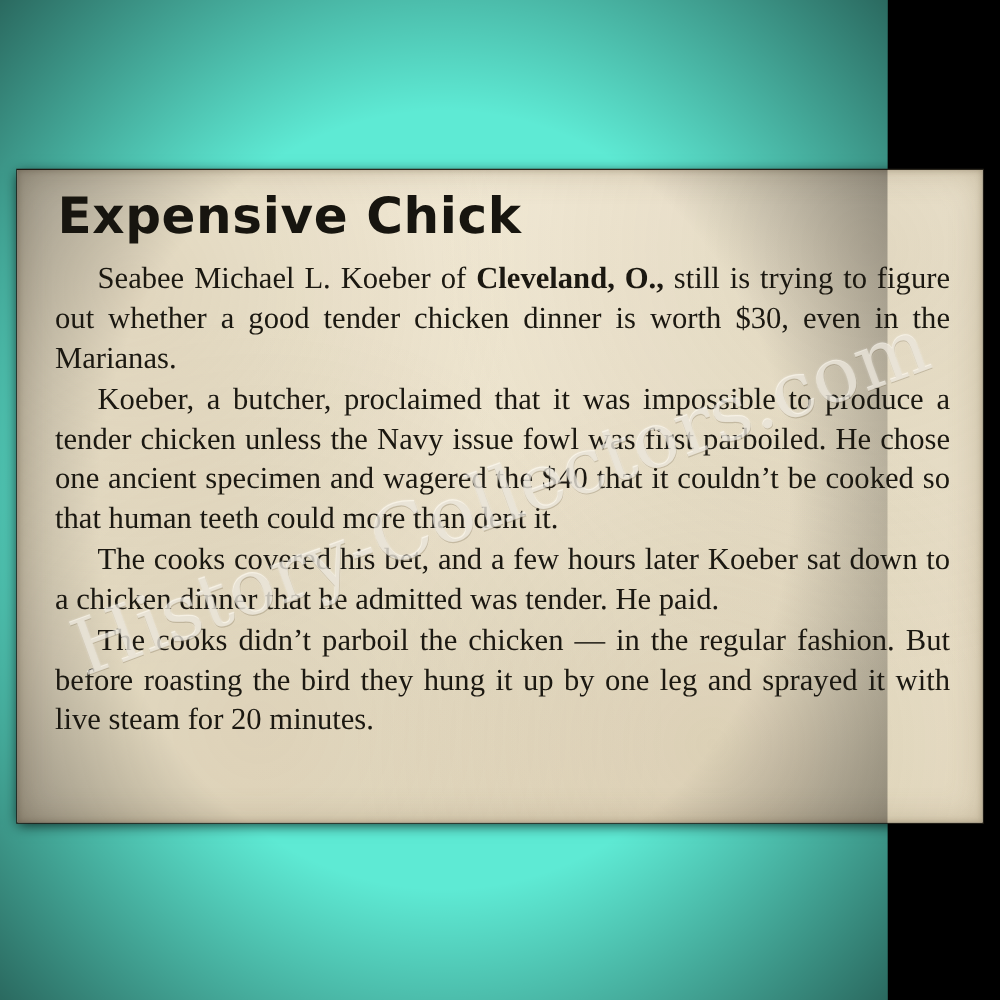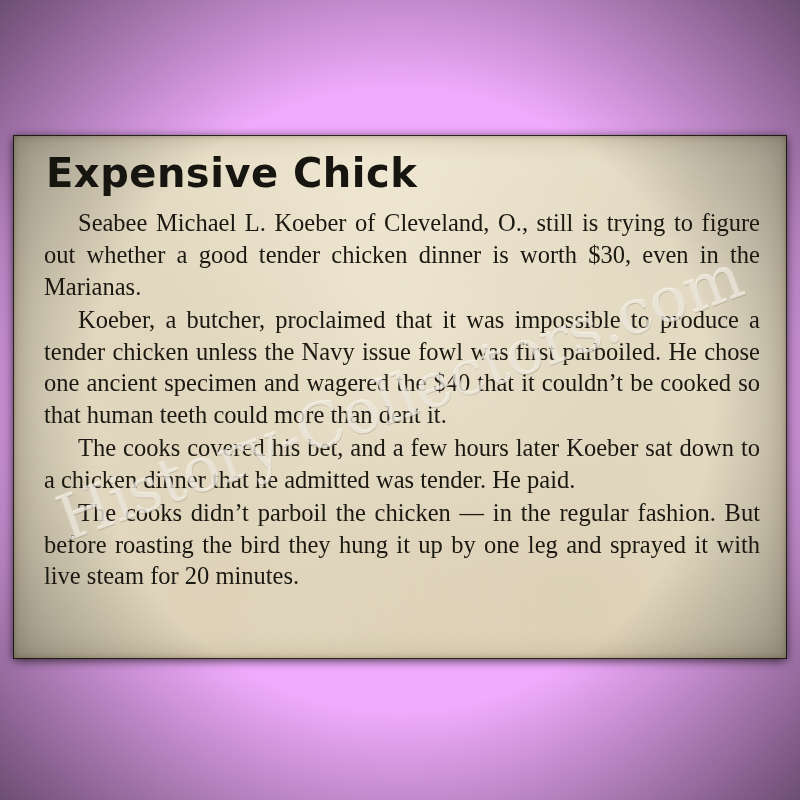--- a/index.html
+++ b/index.html
@@ -8,23 +8,24 @@
     background: #000000;
   }
   body {
     width: 800px;
     height: 800px;
     overflow: hidden;
     font-family: "Liberation Serif", serif;
   }
   #scene {
     position: relative;
-    width: 800px;
+    width: 686px;
     height: 800px;
-    background: #f0abfc;
+    background: #5eead4;
+    padding-left: 24px;
   }
   
   #scene::after {
     content: "";
     position: absolute;
     inset: 0;
     pointer-events: none;
     background:
       radial-gradient(ellipse at 50% 50%, rgba(0,0,0,0) 55%, rgba(0,0,0,0.55) 100%);
   }
@@ -84,21 +85,21 @@
     line-height: 1.30;
     text-align: justify;
     text-justify: inter-word;
     color: #1b1811;
   }
   .body-text p {
     margin: 0 0 1px 0;
     text-indent: 34px;
   }
   .body-text p:last-child { margin-bottom: 0; }
-  b, strong { font-weight: normal; }
+  b, strong { font-weight: bold; }
 
   
   .watermark {
     position: absolute;
     z-index: 6;
     left: 50%;
     top: 50%;
     transform: translate(-50%, -50%) rotate(-20deg);
     white-space: nowrap;
     font-family: "DejaVu Serif", serif;

